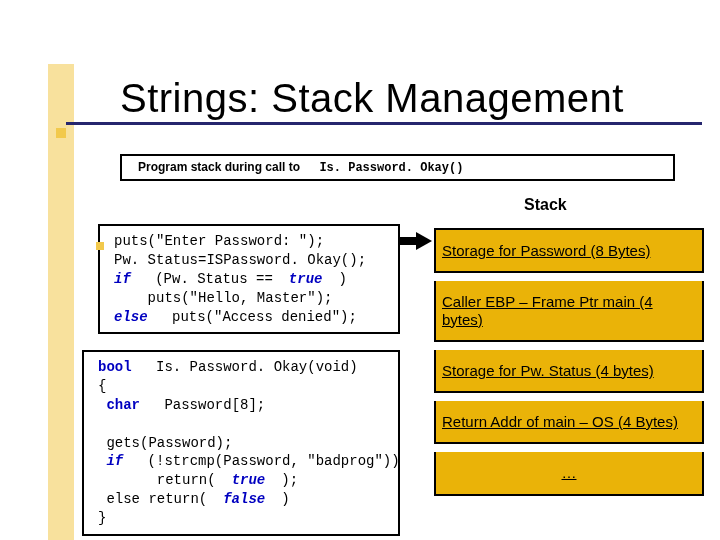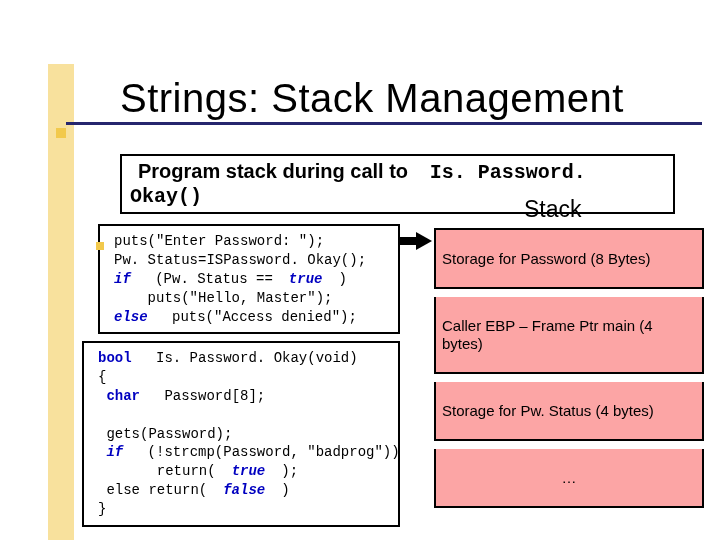--- a/index.html
+++ b/index.html
@@ -49,58 +49,59 @@
     letter-spacing: 0.5px;
     padding-left: 38px;
   }
   .subtitle-box {
     position: absolute;
     left: 96px;
     top: 130px;
     width: 555px;
     border: 2px solid #000;
     padding: 4px 8px;
-    font-size: 20px;
+    font-size: 12px;
     font-weight: bold;
   }
   .subtitle-box .mono { font-family: "Courier New", monospace; font-weight: bold; }
   .stack-label {
     position: absolute;
     left: 500px;
     top: 172px;
-    font-size: 23px;
-    font-weight: normal;
+    font-size: 16px;
+    font-weight: bold;
   }
   .code-box {
     position: absolute;
     border: 2px solid #000;
     font-family: "Courier New", monospace;
     font-size: 14px;
     line-height: 1.35;
     padding: 6px 6px;
     white-space: pre;
     background: #fff;
   }
   .code-box.first { left: 74px; top: 200px; width: 302px; }
-  .code-box.second { left: 58px; top: 317px; width: 318px; }
+  .code-box.second { left: 58px; top: 326px; width: 318px; }
   .kw { color: #0000c0; font-weight: bold; font-style: italic; }
   .typ { color: #0000c0; font-weight: bold; }
   .stack-col {
     position: absolute;
     left: 402px;
     top: 196px;
     width: 286px;
   }
   .stack-cell {
     border: 2px solid #000;
     font-size: 15px;
-    padding: 20px 6px;
+    padding: 12px 6px;
     margin-bottom: 0;
-    background: #fca5a5;
+    background: #eab308;
     line-height: 1.15;
+    text-decoration: underline;
   }
   .stack-cell.first { font-weight: normal; }
   .stack-cell + .stack-cell { border-top: none; }
   .arrow {
     position: absolute;
     left: 344px;
     top: 200px;
     width: 56px;
     height: 18px;
   }
@@ -164,14 +165,15 @@
 <span> gets(Password);</span>
 <span class="kw"> if</span><span> (!strcmp(Password, "badprog"))</span>
 <span>       return(</span><span class="kw">true</span><span>);</span>
 <span> else return(</span><span class="kw">false</span><span>)</span>
 <span>}</span></div>
 
 <div class="stack-col">
   <div class="stack-cell first">Storage for Password (8 Bytes)</div>
   <div class="stack-cell">Caller EBP – Frame Ptr main (4 bytes)</div>
   <div class="stack-cell">Storage for Pw. Status (4 bytes)</div>
+  <div class="stack-cell">Return Addr of main – OS (4 Bytes)</div>
   <div class="stack-cell" style="text-align:center;">…</div>
 </div>
 
 </body></html>

